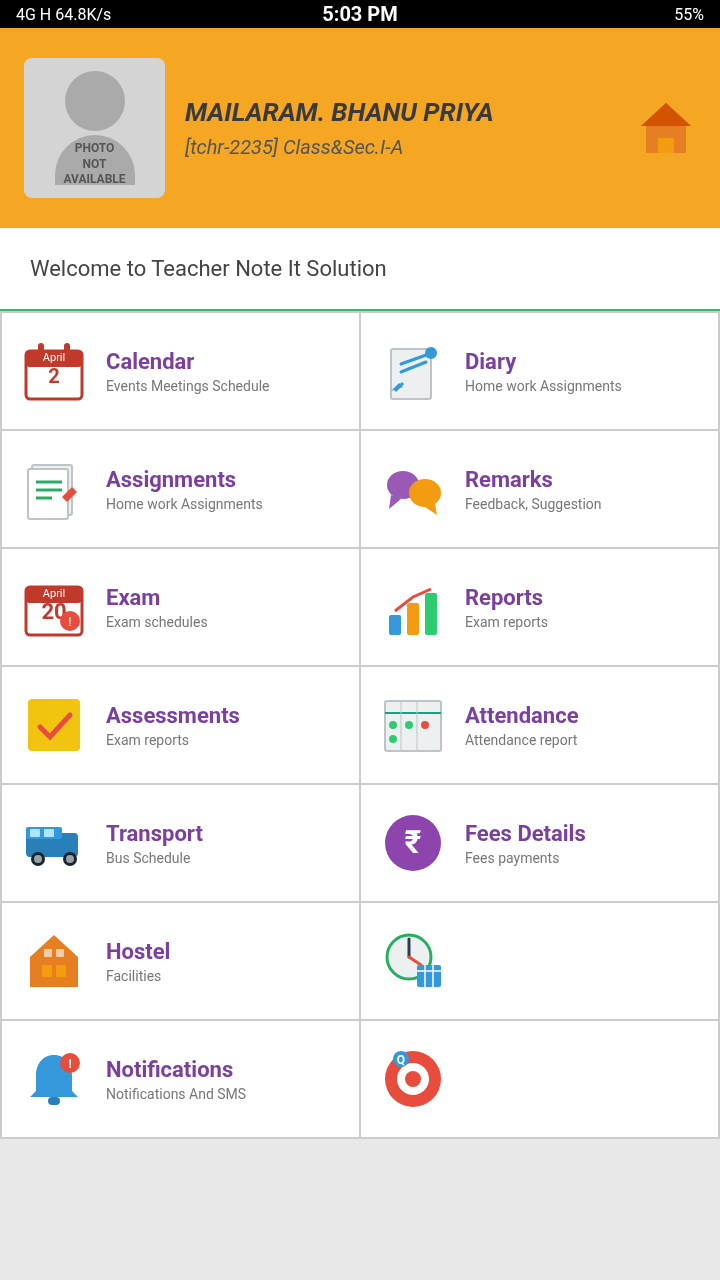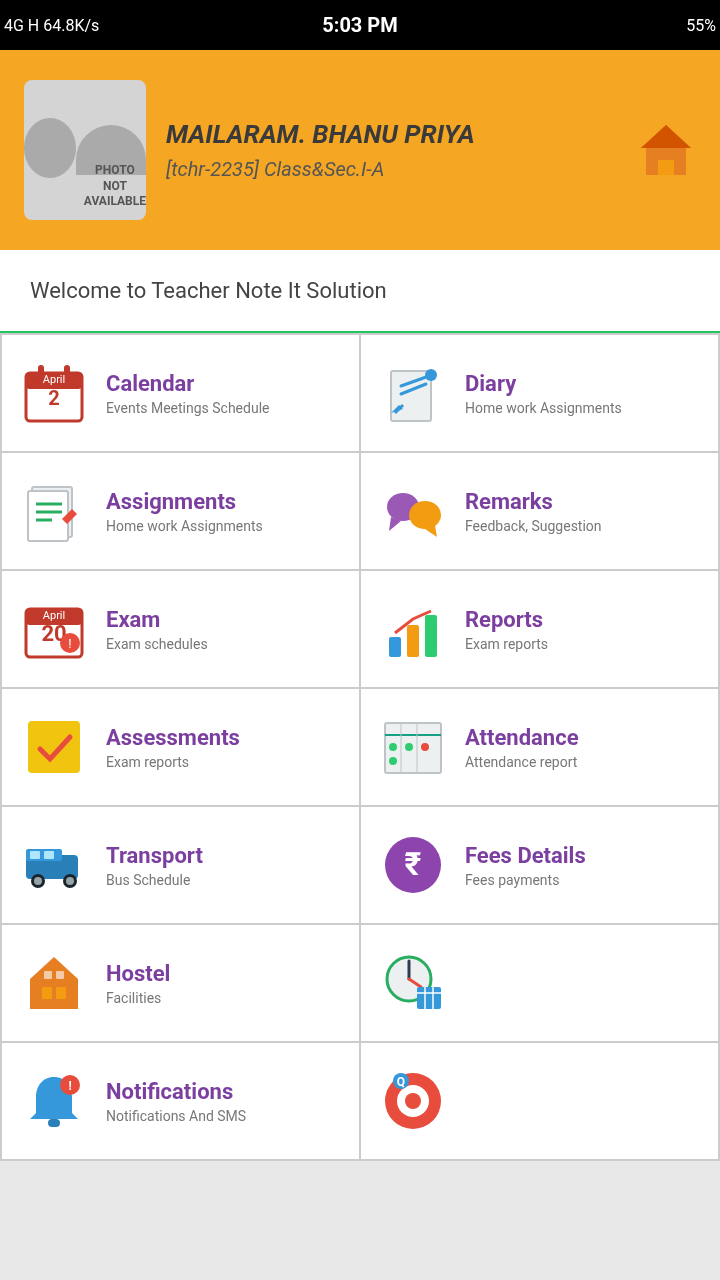--- a/index.html
+++ b/index.html
@@ -10,25 +10,25 @@
       font-family: 'Roboto', Arial, sans-serif;
       background: #e8e8e8;
       overflow-x: hidden;
     }
 
     
     .status-bar {
       background: #000;
       color: #fff;
       font-size: 18px;
-      padding: 6px 4px;
+      padding: 6px 16px;
       display: flex;
       justify-content: space-between;
       align-items: center;
-      height: 50px;
+      height: 28px;
     }
     .status-left, .status-right {
       display: flex;
       align-items: center;
       gap: 6px;
       font-size: 16px;
     }
     .status-time {
       font-size: 20px;
       font-weight: bold;
@@ -40,28 +40,28 @@
     
     .header {
       background: #f5a623;
       padding: 20px 24px;
       display: flex;
       align-items: center;
       gap: 20px;
       min-height: 200px;
     }
     .avatar-container {
-      width: 122px;
+      width: 141px;
       height: 140px;
       background: #d4d4d4;
       border-radius: 8px;
       display: flex;
-      flex-direction: row;
-      align-items: center;
-      justify-content: flex-end;
+      flex-direction: column;
+      align-items: center;
+      justify-content: center;
       flex-shrink: 0;
       overflow: hidden;
       position: relative;
     }
     .avatar-person {
       width: 60px;
       height: 60px;
       background: #aaa;
       border-radius: 50%;
       margin-bottom: 4px;

